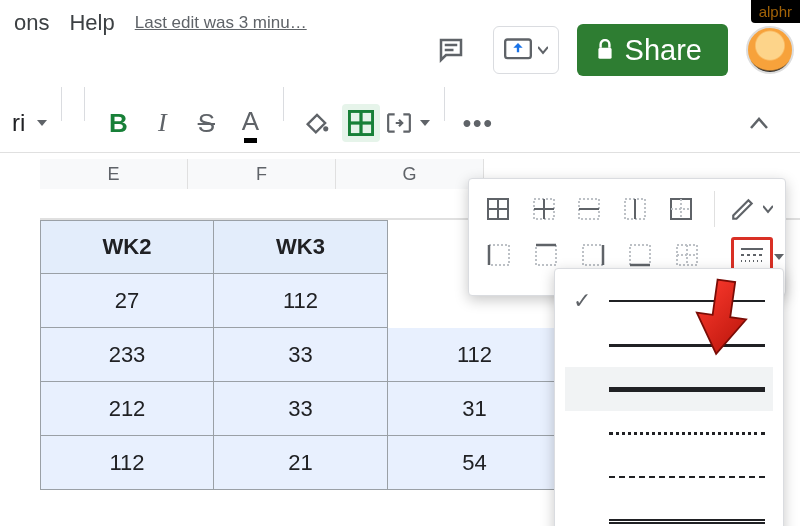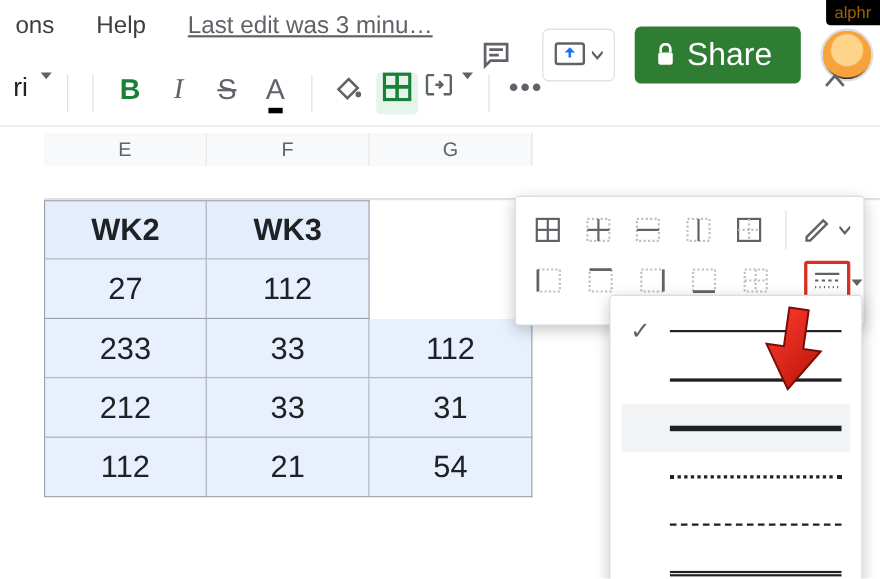--- a/index.html
+++ b/index.html
@@ -9,30 +9,30 @@
     background: #fff;
     width: 800px;
     height: 526px;
     overflow: hidden;
     position: relative;
     color: #3c4043;
   }
   .menubar {
     display: flex;
     align-items: center;
-    gap: 38px;
+    gap: 20px;
     padding: 10px 20px 6px 14px;
     font-size: 22px;
     color: #3c4043;
   }
   .menubar .menu-item { cursor: pointer; }
   .edit-link {
     color: #5f6368;
     text-decoration: underline;
-    font-size: 22px;
+    font-size: 17px;
   }
   .topright {
     position: absolute;
     top: 24px;
     right: 6px;
     display: flex;
     align-items: center;
     gap: 18px;
   }
   .icon-btn {
@@ -75,25 +75,26 @@
     display: flex;
     align-items: center;
     gap: 6px;
     padding: 10px 14px 10px 8px;
     border-bottom: 1px solid #e0e0e0;
     margin-top: 14px;
   }
   .tb-sep { width: 1px; height: 34px; background: #dadce0; margin: 0 8px; }
   .tb-btn {
     min-width: 38px; height: 38px;
-    display: flex; align-items: flex-start; justify-content: center;
+    display: flex; align-items: center; justify-content: center;
     color: #5f6368;
     font-size: 24px;
     border-radius: 4px;
     position: relative;
+    margin-top: 38px;
   }
   .tb-btn.active { background: #e6f4ea; }
   .tb-dd::after {
     content: "";
     border-left: 5px solid transparent;
     border-right: 5px solid transparent;
     border-top: 6px solid #5f6368;
     margin-left: 8px;
   }
   .font-name { font-size: 24px; color: #202124; padding: 0 4px;}
@@ -129,26 +130,26 @@
     border-right: 1px solid #e0e0e0;
     display: flex; align-items: center; justify-content: center;
     color: #5f6368; font-size: 18px;
   }
   .grid {
     margin-left: 40px;
     border-top: 1px solid #e0e0e0;
   }
   .grid-row { display: flex; }
   .grid-cell {
-    width: 148px; height: 54px;
+    width: 174px; height: 54px;
     border: 1px solid #9aa0a6;
     border-top: none;
     border-left: none;
     display: flex; align-items: center; justify-content: center;
-    font-size: 28px;
+    font-size: 22px;
     background: #e8f0fe;
     color: #202124;
   }
   .grid-row .grid-cell:first-child { border-left: 1px solid #9aa0a6; }
   .grid-row.head .grid-cell { font-weight: 700; background: #e3edfb; border-top: 1px solid #9aa0a6;}
   .row-spacer { height: 30px; border-bottom: 1px solid #e0e0e0; margin-left:40px;}
 
   
   .panel {
     position: absolute;

